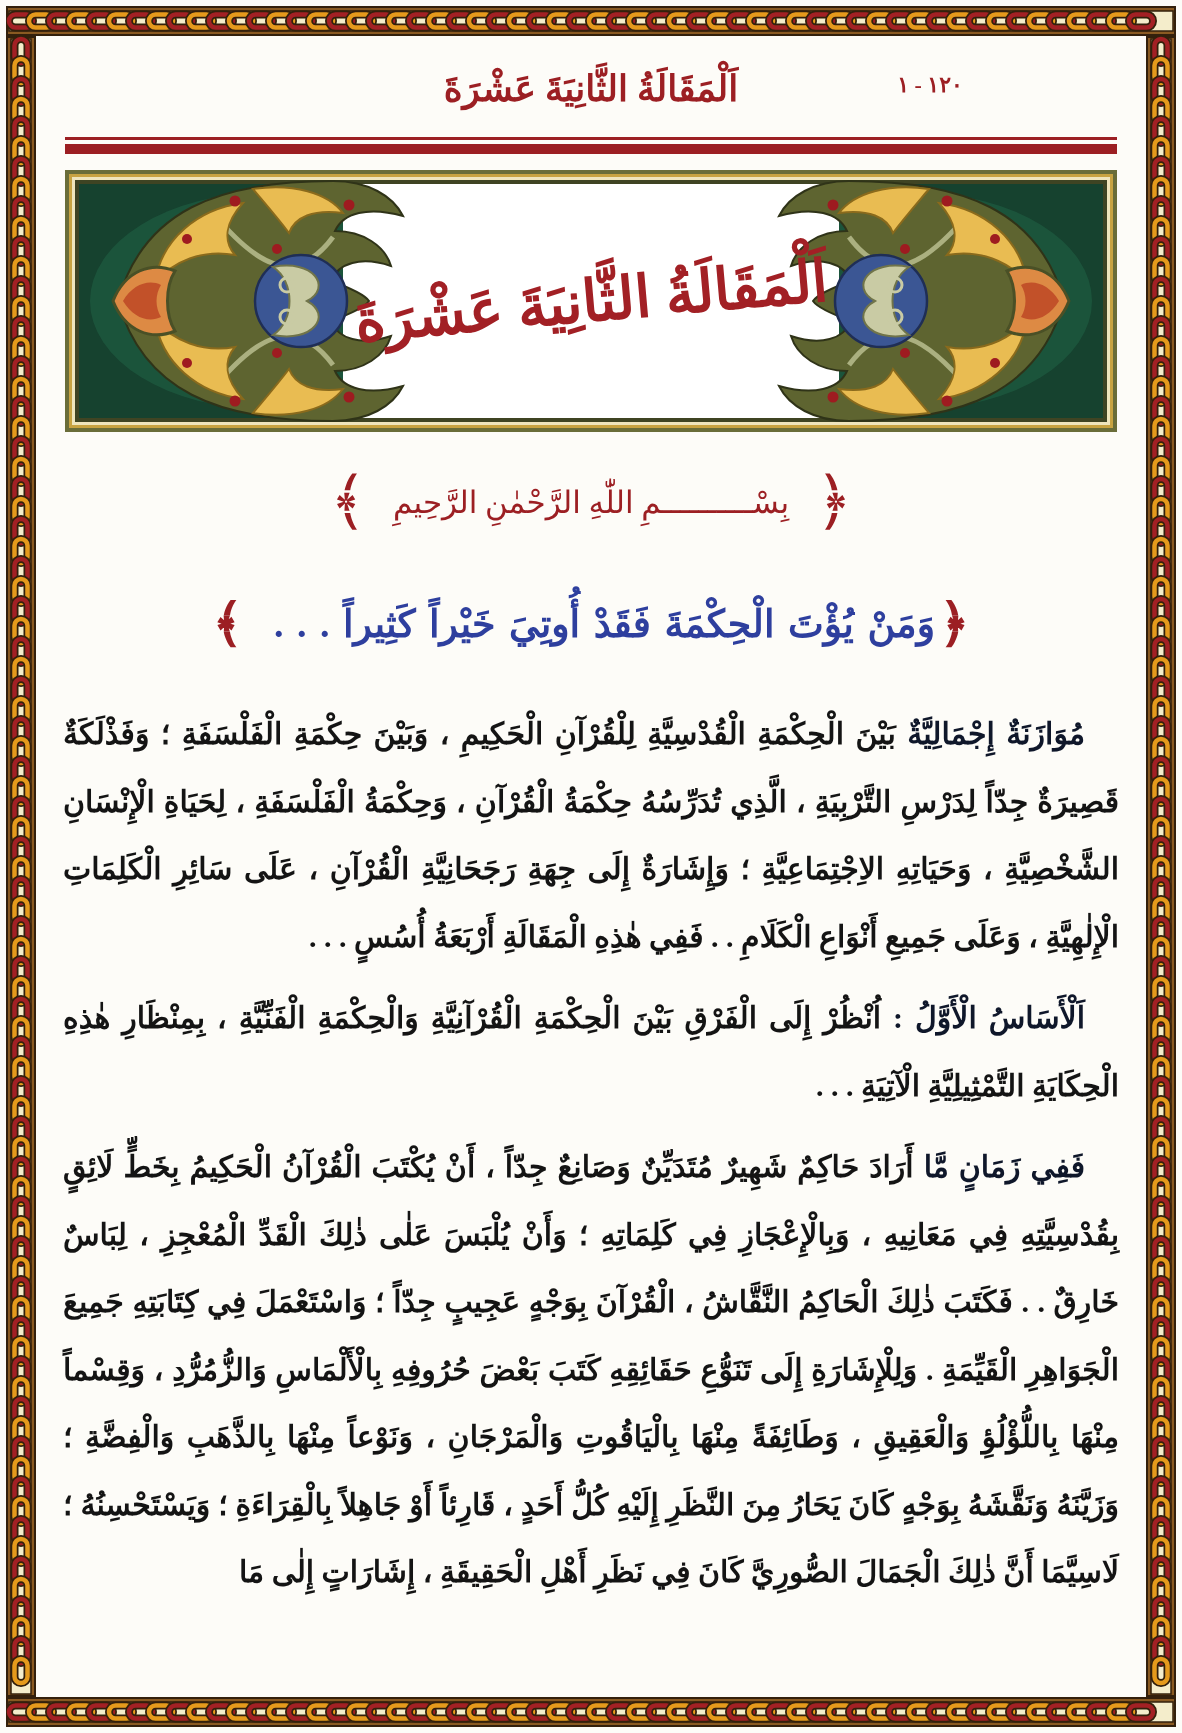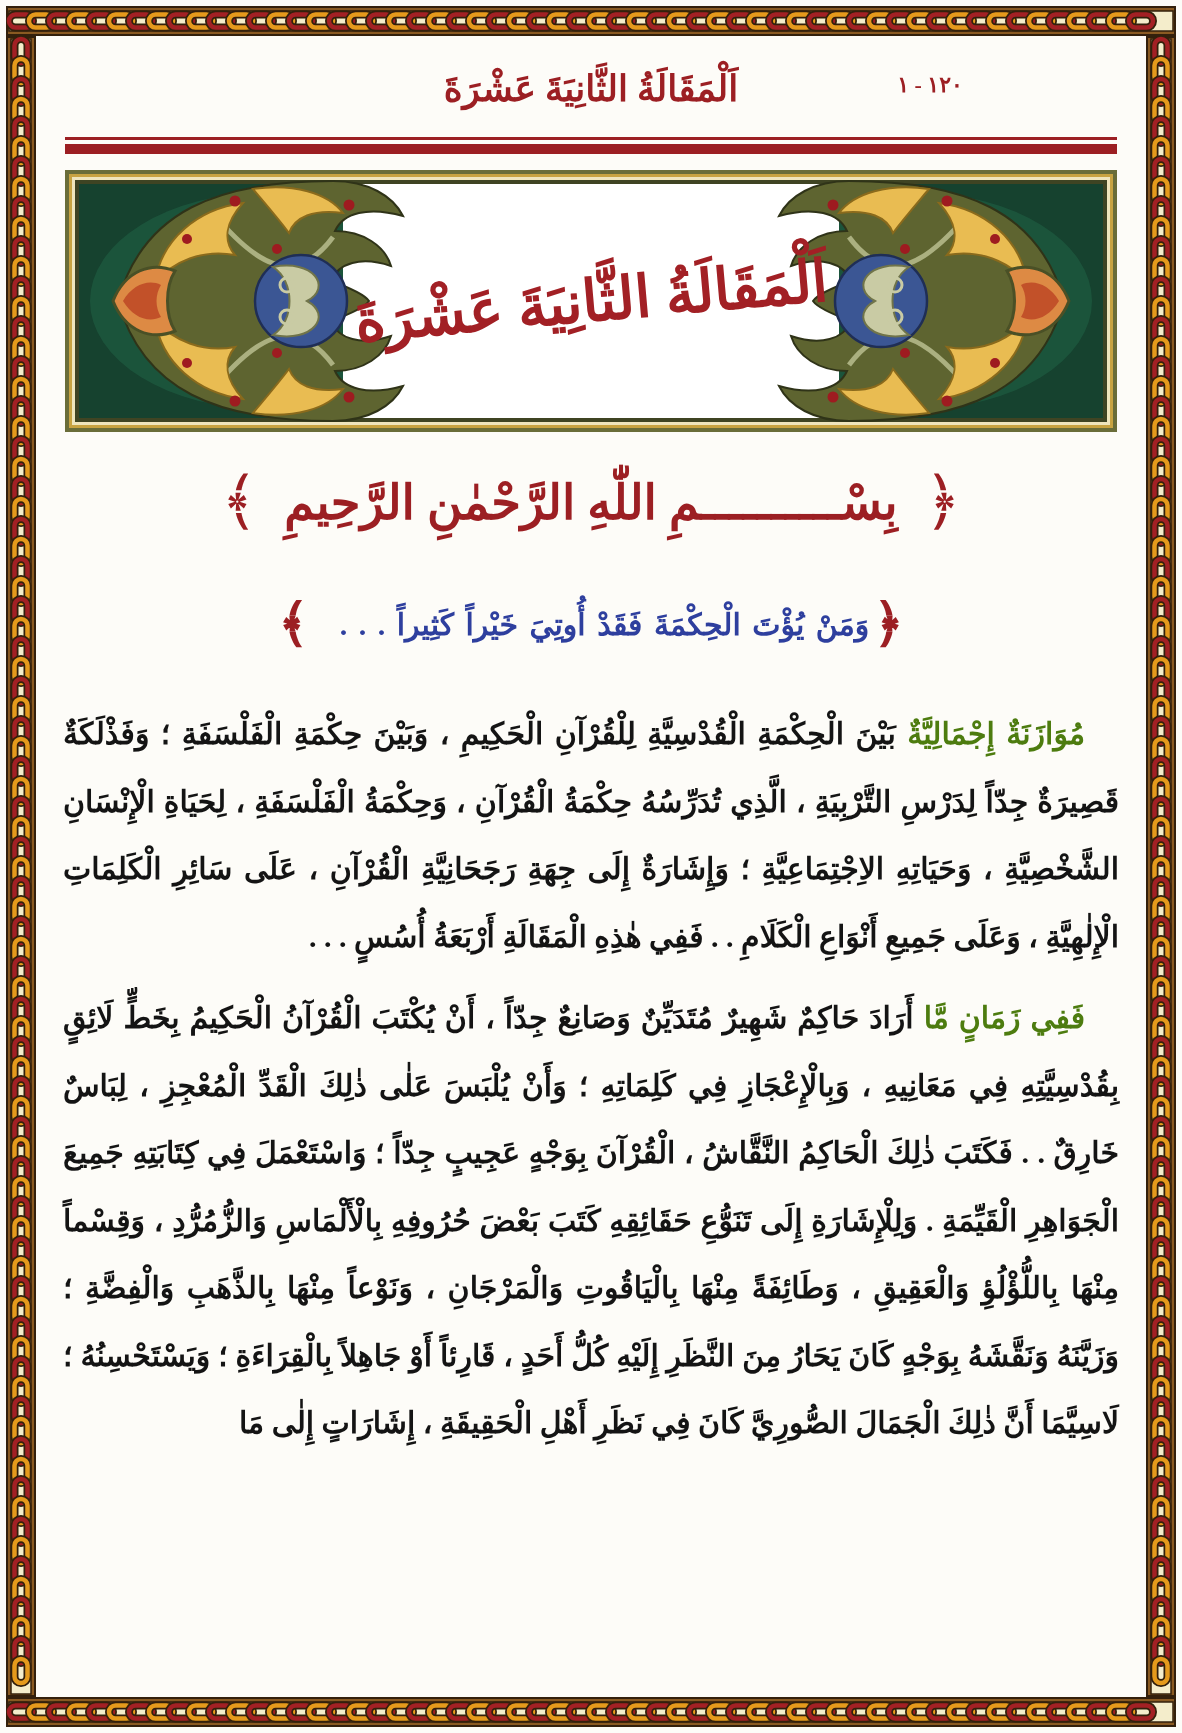--- a/index.html
+++ b/index.html
@@ -36,37 +36,37 @@
     font-size:58px;font-weight:700;color:#A22025;white-space:nowrap;
     transform:rotate(-5deg);
   }
   
   .basmala{
     position:absolute;top:470px;left:0;width:100%;
     display:flex;align-items:center;justify-content:center;gap:26px;
     direction:rtl;color:#9C1F23;
   }
   .basmala .orn{font-size:64px;line-height:1;color:#9C1F23;}
-  .basmala .text{font-size:48px;font-weight:700;white-space:nowrap;}
+  .basmala .text{font-size:31px;font-weight:400;white-space:nowrap;}
   
   .verse{
     position:absolute;top:598px;left:0;width:100%;
     display:flex;align-items:center;justify-content:center;gap:4px;
     direction:rtl;
   }
   .verse .bracket{font-size:52px;line-height:1;color:#9C1F23;font-weight:700;}
-  .verse .text{font-size:30px;font-weight:700;color:#2E3F9E;white-space:nowrap;word-spacing:4px;margin-left:27px;}
+  .verse .text{font-size:38px;font-weight:700;color:#2E3F9E;white-space:nowrap;word-spacing:4px;margin-left:27px;}
   
   .body-text{
     position:absolute;top:700px;left:63px;width:1056px;
     direction:rtl;text-align:justify;
     font-size:30px;font-weight:700;color:#141414;line-height:2.25;
   }
   .body-text p{margin:0 0 14px 0;text-indent:34px;}
-  .body-text .lead{color:#4d7c0f;}
+  .body-text .lead{color:#0f172a;}
 </style>
 </head>
 <body>
 
 <div>
   <div class="border-strip border-top"><svg width="1170" height="30" xmlns="http://www.w3.org/2000/svg">
         <rect x="0" y="0" width="1170" height="30" fill="#8A5A22"></rect>
         <rect x="1" y="1" width="1168" height="28" fill="none" stroke="#33200C" stroke-width="2"></rect>
         <rect x="3" y="5" width="1164" height="20" fill="#F4EDCB" stroke="#33200C" stroke-width="1.5"></rect>
         <rect x="3" y="8.5" width="24" height="13" rx="6.5" fill="none" stroke="#33200C" stroke-width="8"></rect>
@@ -702,14 +702,15 @@
 </div>
 
 <div class="verse">
   <span class="bracket">﴿</span>
   <span class="text">وَمَنْ يُؤْتَ الْحِكْمَةَ فَقَدْ أُوتِيَ خَيْراً كَثِيراً . . .</span>
   <span class="bracket">﴾</span>
 </div>
 
 <div class="body-text">
   <p><span class="lead">مُوَازَنَةٌ إِجْمَالِيَّةٌ</span><span> بَيْنَ الْحِكْمَةِ الْقُدْسِيَّةِ لِلْقُرْآنِ الْحَكِيمِ ، وَبَيْنَ حِكْمَةِ الْفَلْسَفَةِ ؛ وَفَذْلَكَةٌ قَصِيرَةٌ جِدّاً لِدَرْسِ التَّرْبِيَةِ ، الَّذِي تُدَرِّسُهُ حِكْمَةُ الْقُرْآنِ ، وَحِكْمَةُ الْفَلْسَفَةِ ، لِحَيَاةِ الْإِنْسَانِ الشَّخْصِيَّةِ ، وَحَيَاتِهِ الاِجْتِمَاعِيَّةِ ؛ وَإِشَارَةٌ إِلَى جِهَةِ رَجَحَانِيَّةِ الْقُرْآنِ ، عَلَى سَائِرِ الْكَلِمَاتِ الْإِلٰهِيَّةِ ، وَعَلَى جَمِيعِ أَنْوَاعِ الْكَلَامِ . . فَفِي هٰذِهِ الْمَقَالَةِ أَرْبَعَةُ أُسُسٍ . . .</span></p>
+  <p><span class="lead">اَلْأَسَاسُ الْأَوَّلُ :</span><span> اُنْظُرْ إِلَى الْفَرْقِ بَيْنَ الْحِكْمَةِ الْقُرْآنِيَّةِ وَالْحِكْمَةِ الْفَنِّيَّةِ ، بِمِنْظَارِ هٰذِهِ الْحِكَايَةِ التَّمْثِيلِيَّةِ الْآتِيَةِ . . .</span></p>
   <p><span class="lead">فَفِي زَمَانٍ مَّا</span><span> أَرَادَ حَاكِمٌ شَهِيرٌ مُتَدَيِّنٌ وَصَانِعٌ جِدّاً ، أَنْ يُكْتَبَ الْقُرْآنُ الْحَكِيمُ بِخَطٍّ لَائِقٍ بِقُدْسِيَّتِهِ فِي مَعَانِيهِ ، وَبِالْإِعْجَازِ فِي كَلِمَاتِهِ ؛ وَأَنْ يُلْبَسَ عَلٰى ذٰلِكَ الْقَدِّ الْمُعْجِزِ ، لِبَاسٌ خَارِقٌ . . فَكَتَبَ ذٰلِكَ الْحَاكِمُ النَّقَّاشُ ، الْقُرْآنَ بِوَجْهٍ عَجِيبٍ جِدّاً ؛ وَاسْتَعْمَلَ فِي كِتَابَتِهِ جَمِيعَ الْجَوَاهِرِ الْقَيِّمَةِ . وَلِلْإِشَارَةِ إِلَى تَنَوُّعِ حَقَائِقِهِ كَتَبَ بَعْضَ حُرُوفِهِ بِالْأَلْمَاسِ وَالزُّمُرُّدِ ، وَقِسْماً مِنْهَا بِاللُّؤْلُؤِ وَالْعَقِيقِ ، وَطَائِفَةً مِنْهَا بِالْيَاقُوتِ وَالْمَرْجَانِ ، وَنَوْعاً مِنْهَا بِالذَّهَبِ وَالْفِضَّةِ ؛ وَزَيَّنَهُ وَنَقَّشَهُ بِوَجْهٍ كَانَ يَحَارُ مِنَ النَّظَرِ إِلَيْهِ كُلُّ أَحَدٍ ، قَارِئاً أَوْ جَاهِلاً بِالْقِرَاءَةِ ؛ وَيَسْتَحْسِنُهُ ؛ لَاسِيَّمَا أَنَّ ذٰلِكَ الْجَمَالَ الصُّورِيَّ كَانَ فِي نَظَرِ أَهْلِ الْحَقِيقَةِ ، إِشَارَاتٍ إِلٰى مَا</span></p>
 </div>
 
 </body></html>

